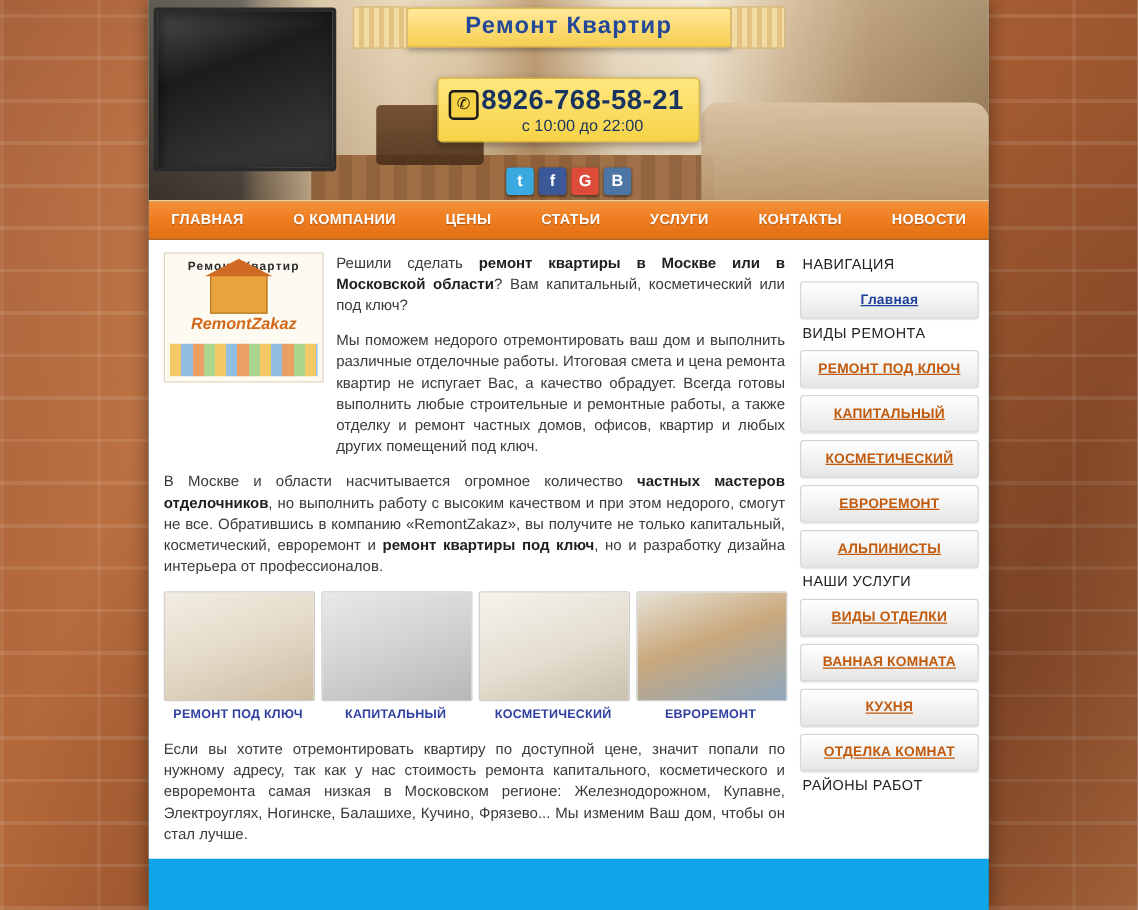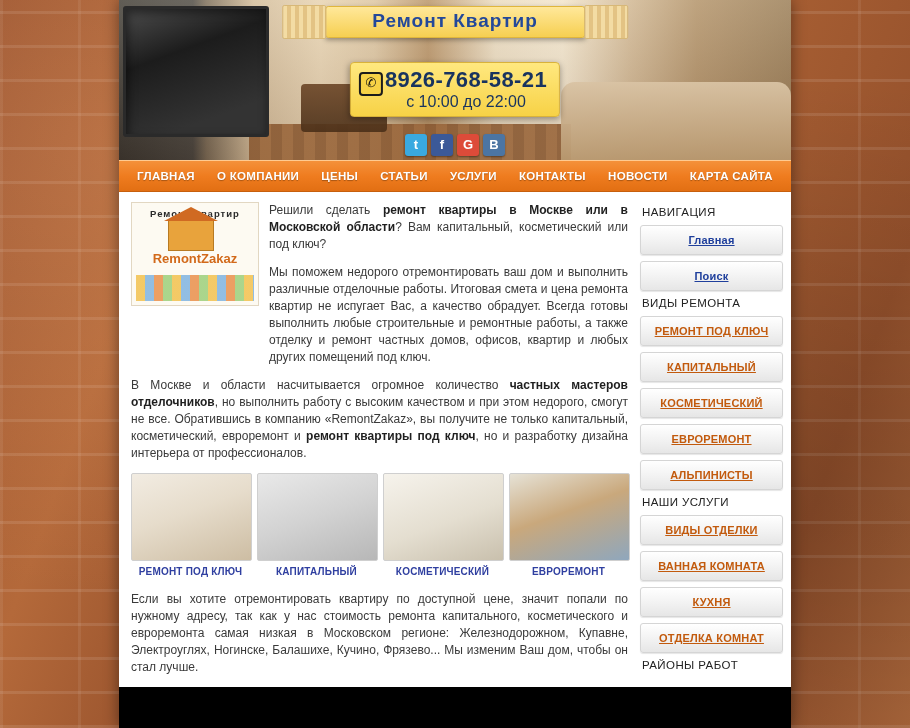--- a/index.html
+++ b/index.html
@@ -29,21 +29,21 @@
       radial-gradient(ellipse at 15% 20%, rgba(255,190,140,0.18), rgba(0,0,0,0) 55%),
       radial-gradient(ellipse at 85% 70%, rgba(0,0,0,0.18), rgba(0,0,0,0) 60%);
     pointer-events: none;
   }
 
   
   #page {
     position: relative;
     width: 672px;
     margin: 0 auto;
-    background: #000000;
+    background: #0ea5e9;
     min-height: 728px;
     box-shadow: 0 0 14px rgba(0,0,0,0.45);
   }
 
   
   .header {
     position: relative;
     height: 160px;
     overflow: hidden;
     background: #c7a37a;
@@ -146,21 +146,21 @@
     color: #111;
     text-align: center;
   }
   .phone-num {
     font-size: 22px;
     font-weight: bold;
     color: #18335f;
     letter-spacing: 0.4px;
   }
   .phone-hours {
-    font-size: 16px;
+    font-size: 13px;
     color: #18335f;
   }
 
   .social {
     position: absolute;
     left: 50%;
     transform: translateX(-50%);
     bottom: 4px;
     display: flex;
     gap: 4px;
@@ -260,20 +260,21 @@
     border-right: 27px solid transparent;
     border-bottom: 14px solid #d06a22;
   }
   .logo-name {
     position: absolute;
     left: 0; right: 0; top: 48px;
     text-align: center;
     font-size: 13px;
     font-weight: bold;
     color: #d2691a;
+    font-style: italic;
   }
   .logo-strip {
     position: absolute;
     left: 4px; right: 4px; bottom: 4px;
     height: 26px;
     background: repeating-linear-gradient(90deg,
       #f2c14e 0 9px, #7fb3e0 9px 18px, #e98f4a 18px 27px, #9ccf7a 27px 36px);
     opacity: 0.85;
   }
   .p, .content p {
@@ -371,21 +372,20 @@
   </div>
 
   <div class="nav">
     <a>ГЛАВНАЯ</a>
     <a>О КОМПАНИИ</a>
     <a>ЦЕНЫ</a>
     <a>СТАТЬИ</a>
     <a>УСЛУГИ</a>
     <a>КОНТАКТЫ</a>
     <a>НОВОСТИ</a>
-    <a>КАРТА САЙТА</a>
   </div>
 
   <div class="body-wrap">
 
     <div class="content">
 
       <div class="intro">
         <div class="logo-box">
           <div class="logo-top">Ремонт  Квартир</div>
           <div class="logo-house"></div>
@@ -419,21 +419,20 @@
         </div>
       </div>
 
       <p class="p">Если вы хотите отремонтировать квартиру по доступной цене, значит попали по нужному адресу, так как у нас стоимость ремонта капитального, косметического и евроремонта самая низкая в Московском регионе: Железнодорожном, Купавне, Электроуглях, Ногинске, Балашихе, Кучино, Фрязево... Мы изменим Ваш дом, чтобы он стал лучше.</p>
 
     </div>
 
     <div class="sidebar">
       <div class="side-head">НАВИГАЦИЯ</div>
       <div class="side-btn">Главная</div>
-      <div class="side-btn">Поиск</div>
 
       <div class="side-head">ВИДЫ РЕМОНТА</div>
       <div class="side-btn orange">РЕМОНТ ПОД КЛЮЧ</div>
       <div class="side-btn orange">КАПИТАЛЬНЫЙ</div>
       <div class="side-btn orange">КОСМЕТИЧЕСКИЙ</div>
       <div class="side-btn orange">ЕВРОРЕМОНТ</div>
       <div class="side-btn orange">АЛЬПИНИСТЫ</div>
 
       <div class="side-head">НАШИ УСЛУГИ</div>
       <div class="side-btn orange">ВИДЫ ОТДЕЛКИ</div>

